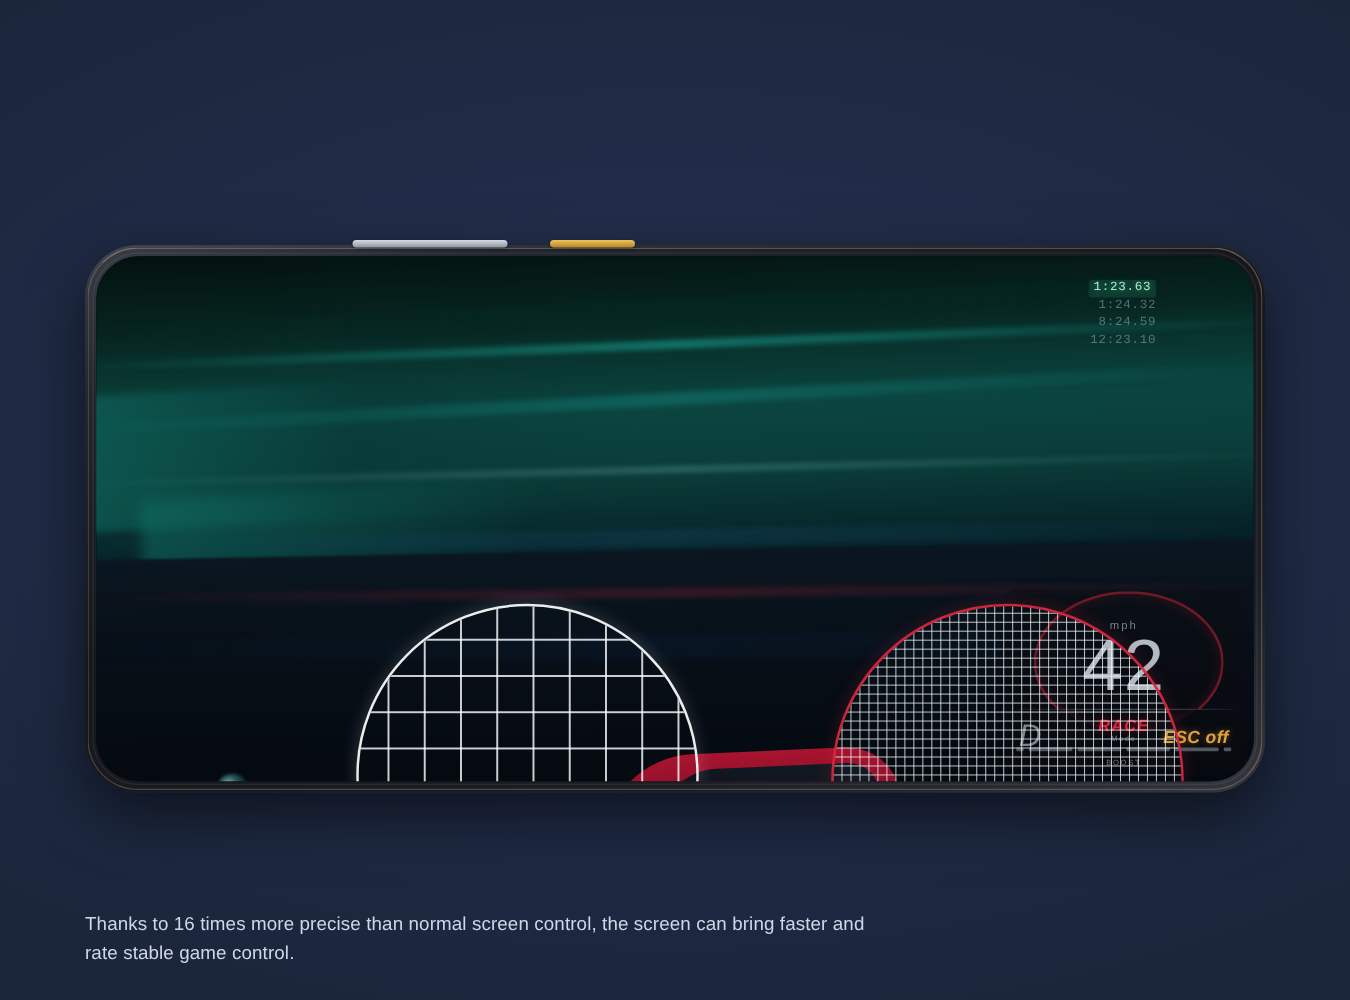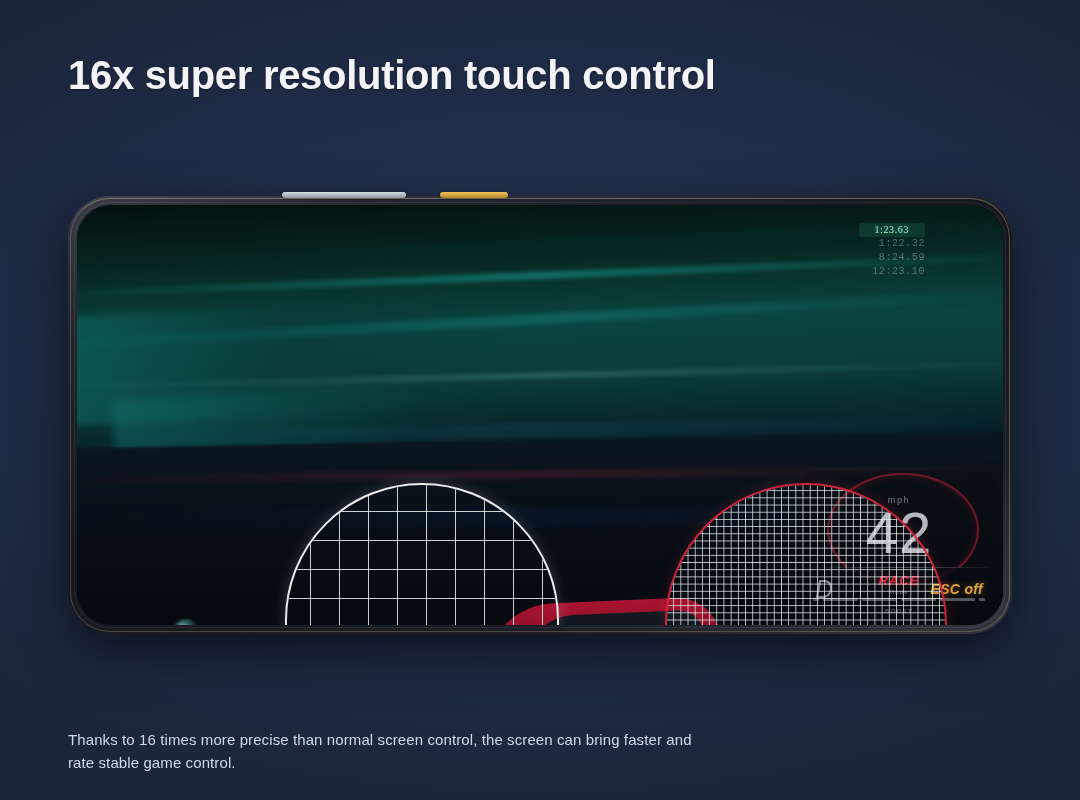--- a/index.html
+++ b/index.html
@@ -142,23 +142,22 @@
   
   .laps{position:absolute;right:78px;top:14px;text-align:right;}
   .lap{
     font-size:10px;letter-spacing:.6px;line-height:14px;
     color:rgba(150,170,180,.55);
     font-family:"Liberation Mono", monospace;
   }
   .lap.best{
     color:#9ef0cd;
     background:rgba(40,120,95,.28);
-    padding:0 16px;border-radius:2px;display:inline-block;
+    padding:0 4px;border-radius:2px;display:inline-block;
     text-shadow:0 0 5px rgba(120,240,190,.45);
-    font-family:Liberation Serif, serif;
   }
 
   
   .hud{
     position:absolute;right:6px;bottom:8px;width:196px;height:146px;
     background:linear-gradient(180deg,rgba(12,14,20,.55),rgba(8,10,15,.82));
     border-radius:14px 0 0 14px;
     overflow:hidden;
   }
   .gauge-arc{
@@ -241,21 +240,20 @@
     background-size:7.2px 7.2px;
     background-position:-1px -2px;
   }
 </style>
 </head>
 <body>
 
 <div class="page">
 
   <h1 class="headline">
-    <span class="ln">16x super resolution touch control</span>
   </h1>
 
   <div class="phone">
     <div class="btn-vol"></div>
     <div class="btn-power"></div>
     <div class="phone-rim"></div>
     <div class="phone-rim2"></div>
 
     <div class="screen">
 
@@ -277,21 +275,21 @@
 
           <div class="car-body"></div>
           <div class="car-roof"></div>
           <div class="car-window"></div>
 
         </div>
       </div>
 
       <div class="laps">
         <div><span class="lap best">1:23.63</span></div>
-        <div class="lap">1:22.32</div>
+        <div class="lap">1:24.32</div>
         <div class="lap">8:24.59</div>
         <div class="lap">12:23.10</div>
       </div>
 
       <div class="hud">
         <div class="gauge-arc"></div>
         <div class="hud-mph">mph</div>
         <div class="hud-speed">42</div>
         <div class="hud-div"></div>
         <div class="hud-gear">D</div>

